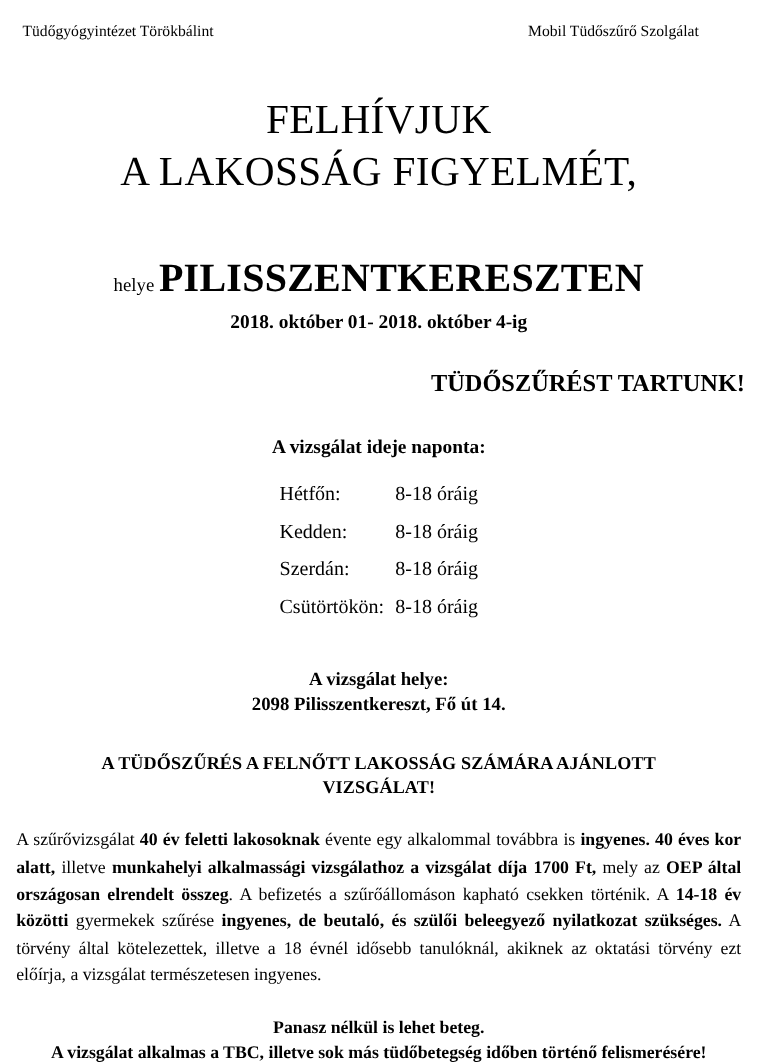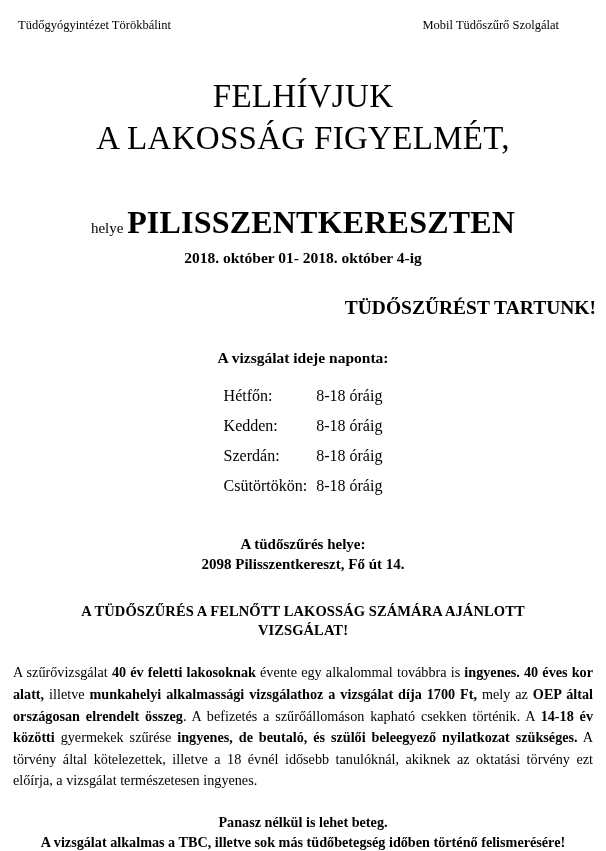--- a/index.html
+++ b/index.html
@@ -184,21 +184,21 @@
         <td class="time">8-18 óráig</td>
       </tr>
       <tr>
         <td class="day">Csütörtökön:</td>
         <td class="time">8-18 óráig</td>
       </tr>
     </tbody>
   </table>
 
   <div class="venue">
-    <span>A tüdőszűrés helye:</span>
+    <span>A vizsgálat helye:</span>
     <span>2098 Pilisszentkereszt, Fő út 14.</span>
   </div>
 
   <div class="recommend">
     <span>A TÜDŐSZŰRÉS A FELNŐTT LAKOSSÁG SZÁMÁRA AJÁNLOTT</span>
     <span>VIZSGÁLAT!</span>
   </div>
 
   <p class="body-text"><span>A szűrővizsgálat </span><b>40 év feletti lakosoknak</b><span> évente egy alkalommal továbbra is </span><b>ingyenes. 40 éves kor alatt,</b><span> illetve </span><b>munkahelyi alkalmassági vizsgálathoz a vizsgálat díja 1700 Ft,</b><span> mely az </span><b>OEP által országosan elrendelt összeg</b><span>. A befizetés a szűrőállomáson kapható csekken történik. A </span><b>14-18 év közötti</b><span> gyermekek szűrése </span><b>ingyenes, de beutaló, és szülői beleegyező nyilatkozat szükséges.</b><span> A törvény által kötelezettek, illetve a 18 évnél idősebb tanulóknál, akiknek az oktatási törvény ezt előírja, a vizsgálat természetesen ingyenes.</span></p>
 

